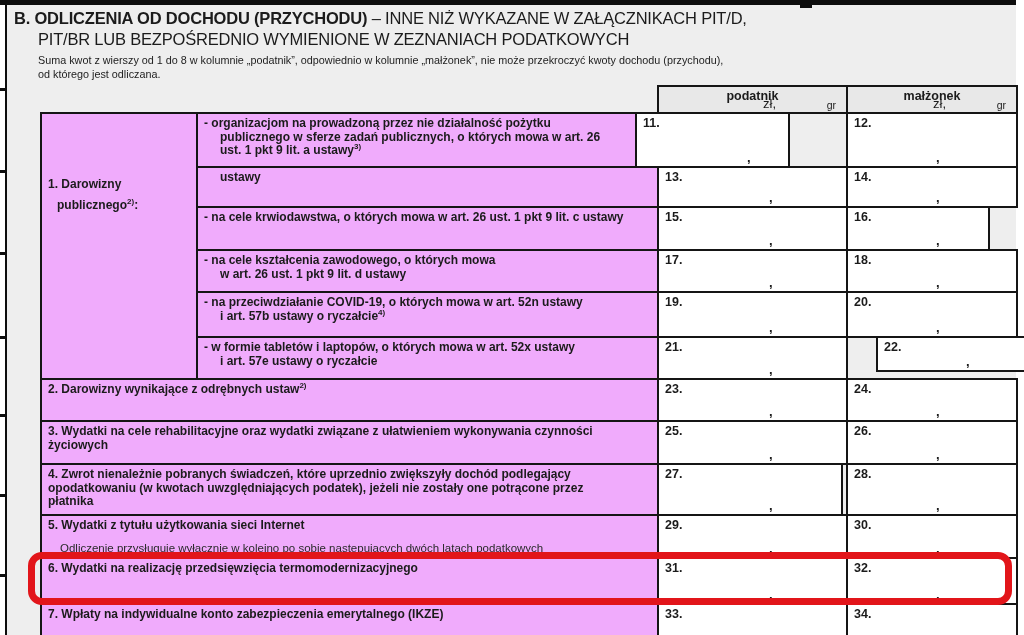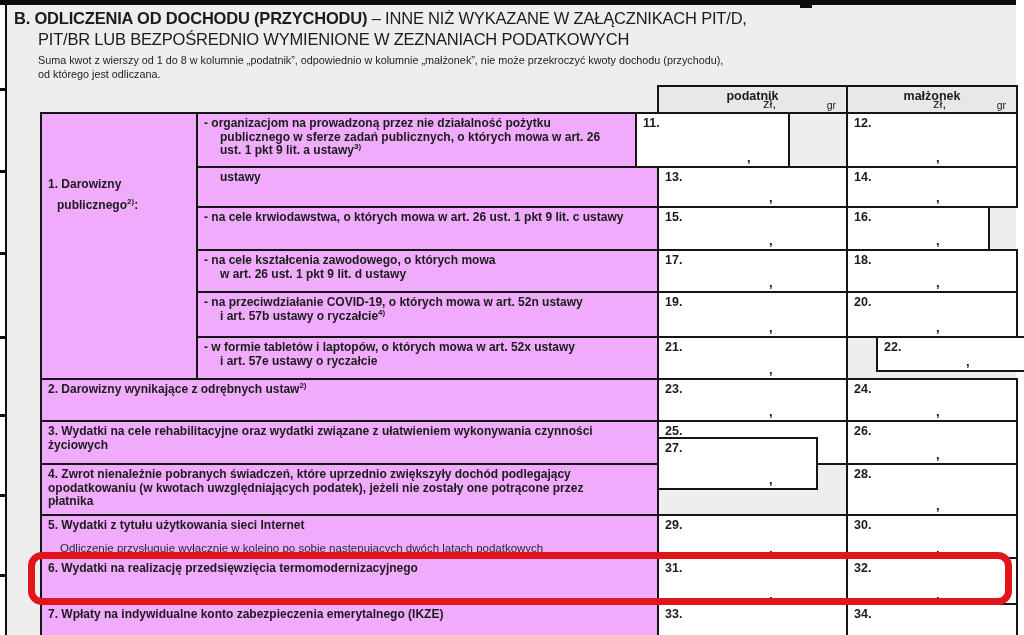--- a/index.html
+++ b/index.html
@@ -188,21 +188,21 @@
 <div class="cell val val-m" style="left:846px;top:420px;width:172px;height:45px">
     <div class="num">26.</div>
     <span class="comma">,</span>
   </div>
 
 <div class="cell lab" style="left:40px;top:463px;width:619px;height:53px">
   <div>4. Zwrot nienależnie pobranych świadczeń, które uprzednio zwiększyły dochód podlegający</div>
   <div class="cont-num">opodatkowaniu (w kwotach uwzględniających podatek), jeżeli nie zostały one potrącone przez</div>
   <div class="cont-num">płatnika</div>
 </div>
-<div class="cell val val-t" style="left:657px;top:437px;width:161px;height:53px">
+<div class="cell val val-t" style="left:657px;top:463px;width:186px;height:53px">
     <div class="num">27.</div>
     <span class="comma">,</span>
   </div>
 <div class="cell val val-m" style="left:846px;top:463px;width:172px;height:53px">
     <div class="num">28.</div>
     <span class="comma">,</span>
   </div>
 
 <div class="cell lab" style="left:40px;top:514px;width:619px;height:45px">
   <div>5. Wydatki z tytułu użytkowania sieci Internet</div>

